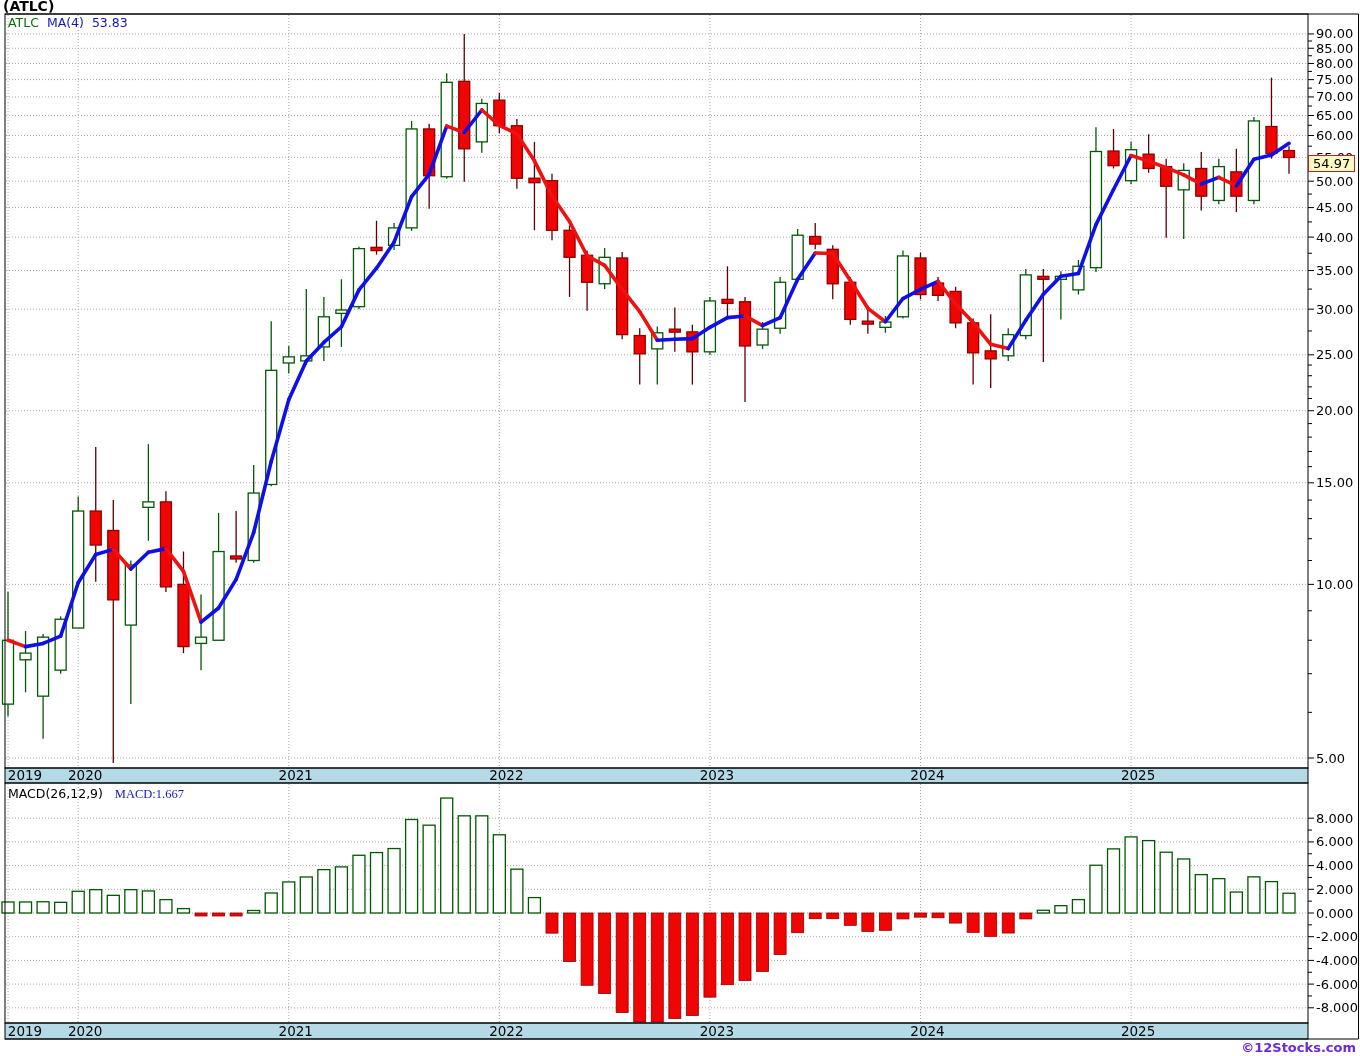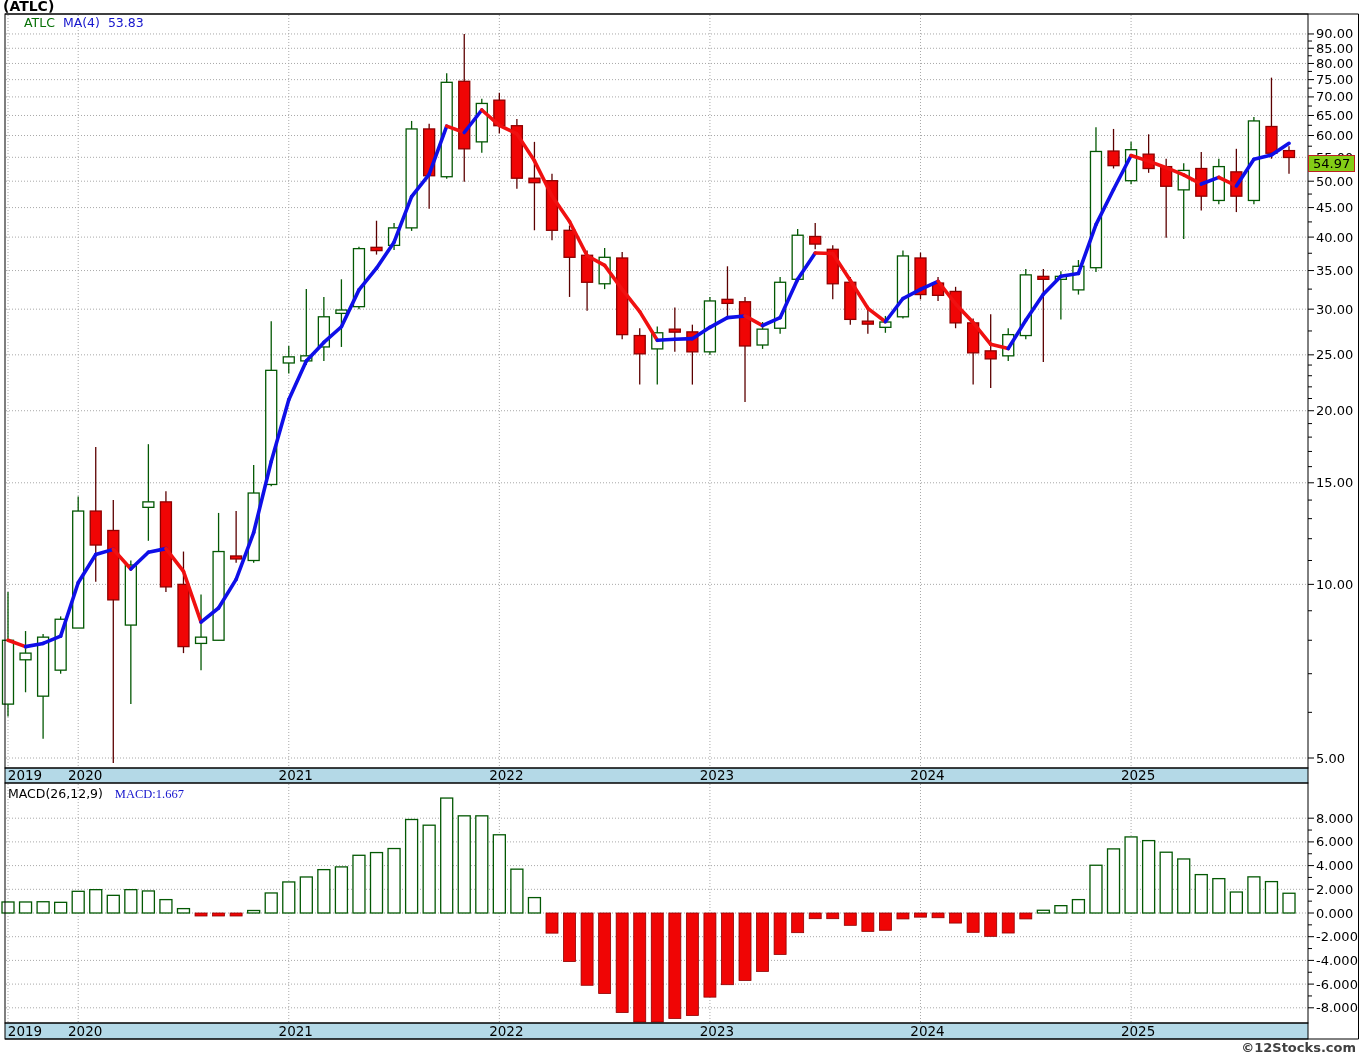--- a/index.html
+++ b/index.html
@@ -1,27 +1,27 @@
 <!DOCTYPE html>
 <html><head>
 <meta charset="utf-8">
 <style>
   html,body{margin:0;padding:0;background:#ffffff;}
   .root{position:relative;width:1360px;height:1056px;background:#fff;overflow:hidden;
         font-family:"DejaVu Sans", "Liberation Sans", sans-serif;}
   .chart-title{position:absolute;left:3px;top:-2px;font-size:14px;font-weight:bold;color:#000;}
   .legend{position:absolute;left:8px;top:15px;font-size:12.5px;white-space:pre;}
-  .legend .sym{color:#067006;margin-left:16px;}
+  .legend .sym{color:#067006;}
   .legend .blue{color:#1414cc;}
   .macd-legend{position:absolute;left:8px;top:786px;font-size:12.5px;white-space:pre;}
   .macd-legend .lbl{color:#000000;}
   .macd-legend .blue{color:#1414cc;font-family:Liberation Serif, serif;}
   .price-tag{position:absolute;left:1308px;top:155px;height:15px;line-height:15px;
-             padding:0 4px;font-size:13px;color:#000;background:#84cc16;border:1px solid #bb2222;}
-  .watermark{position:absolute;right:4px;top:1040px;font-size:13px;font-weight:bold;color:#404040;}
+             padding:0 4px;font-size:13px;color:#000;background:#fef9c3;border:1px solid #bb2222;}
+  .watermark{position:absolute;right:4px;top:1040px;font-size:13px;font-weight:bold;color:#6d28d9;}
   svg{position:absolute;left:0;top:0;}
   svg text{font-family:"DejaVu Sans","Liberation Sans",sans-serif;fill:#000;}
 </style>
 </head>
 <body>
 
 <div class="root">
   <svg id="chart-svg" width="1360" height="1056">
       <rect x="0" y="0" width="1360" height="1056" fill="#fff"></rect>
       <g stroke="#a8a8a8" stroke-width="1" stroke-dasharray="1 2">

